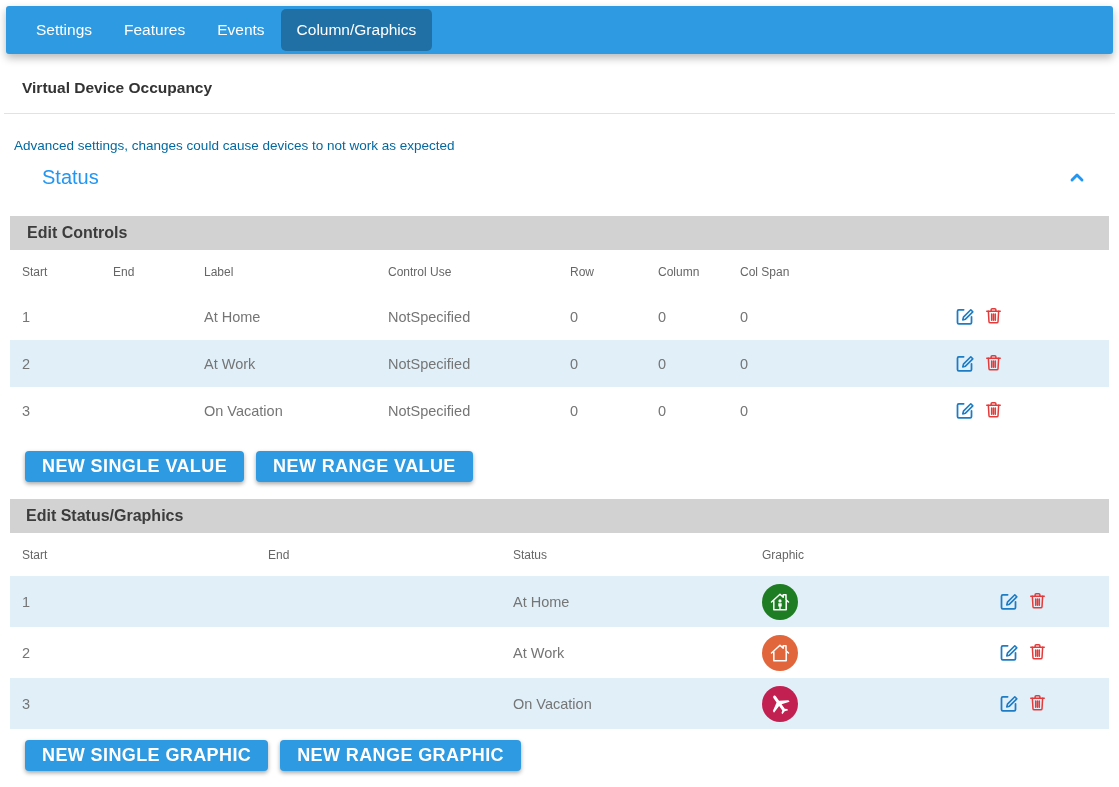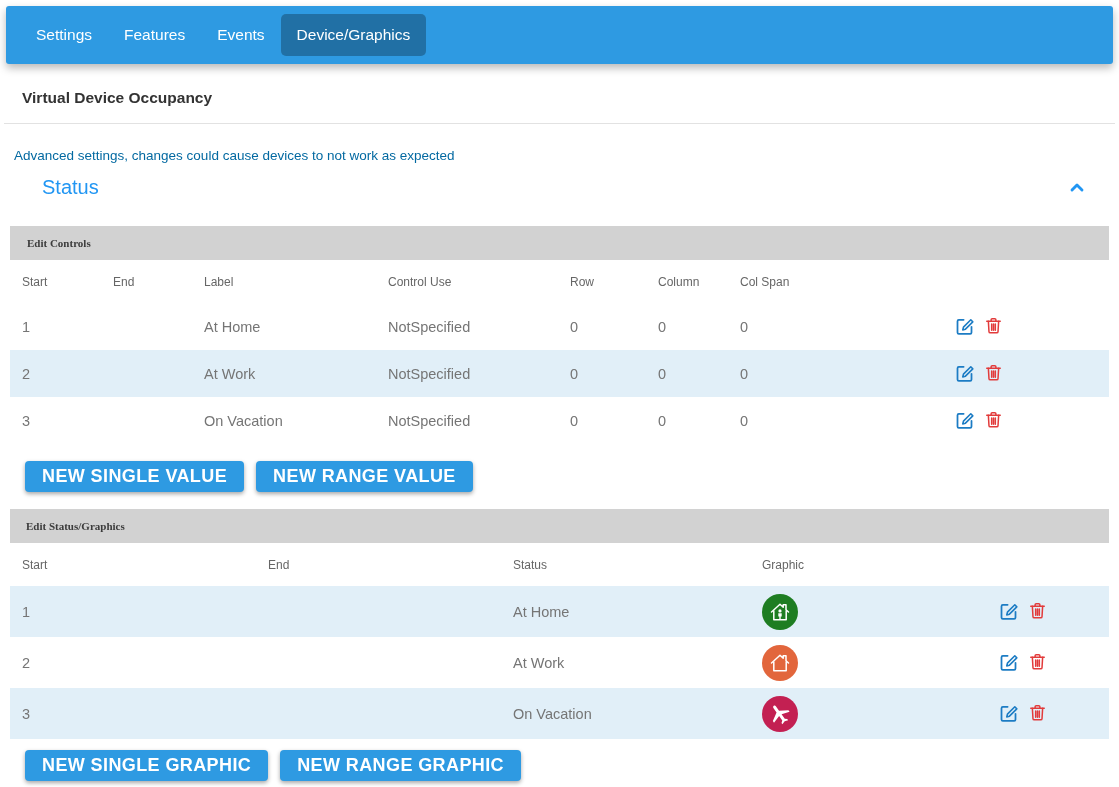--- a/index.html
+++ b/index.html
@@ -2,21 +2,21 @@
 <html><head>
 <meta charset="utf-8">
 <style>
   * { box-sizing: border-box; margin: 0; padding: 0; }
   html, body { width: 1119px; background: #ffffff; font-family: "Liberation Sans", "DejaVu Sans", sans-serif; }
   body { height: 787px; overflow: hidden; }
 
   
   .nav {
     margin: 6px 6px 0 6px;
-    height: 58px;
+    height: 48px;
     background: #2E9AE2;
     border-radius: 3px;
     display: flex;
     align-items: center;
     padding-left: 14px;
     box-shadow: 0 4px 8px rgba(0,0,0,0.28);
     position: relative;
     z-index: 2;
   }
   .nav-tab {
@@ -51,24 +51,23 @@
   .status-heading { font-size: 20px; color: #2196F3; font-weight: normal; }
   .collapse-toggle { cursor: pointer; display: flex; align-items: center; }
 
   
   .section { margin: 0 10px; }
   .section-bar {
     height: 34px;
     line-height: 34px;
     background: #D2D2D2;
     color: #3C3C3C;
-    font-size: 11px;
+    font-size: 16px;
     font-weight: bold;
     padding-left: 17px;
-    font-family: Liberation Serif, serif;
   }
   .section-bar.controls { margin-top: 27px; }
   .section-bar.graphics { margin-top: 17px; padding-left: 16px; }
 
   table { width: 100%; border-collapse: collapse; table-layout: fixed; }
   th {
     text-align: left;
     font-weight: normal;
     color: #666666;
     font-size: 12px;
@@ -120,21 +119,21 @@
     white-space: nowrap;
   }
 </style>
 </head>
 <body>
 
 <div class="nav">
   <div class="nav-tab">Settings</div>
   <div class="nav-tab">Features</div>
   <div class="nav-tab">Events</div>
-  <div class="nav-tab active">Device/Graphics</div>
+  <div class="nav-tab active">Column/Graphics</div>
 </div>
 
 <div class="page-title">Virtual Device Occupancy</div>
 <hr class="divider">
 <div class="warning-text">Advanced settings, changes could cause devices to not work as expected</div>
 
 <div class="status-row">
   <div class="status-heading">Status</div>
   <span class="collapse-toggle">
     <span style="display:inline-flex;">

